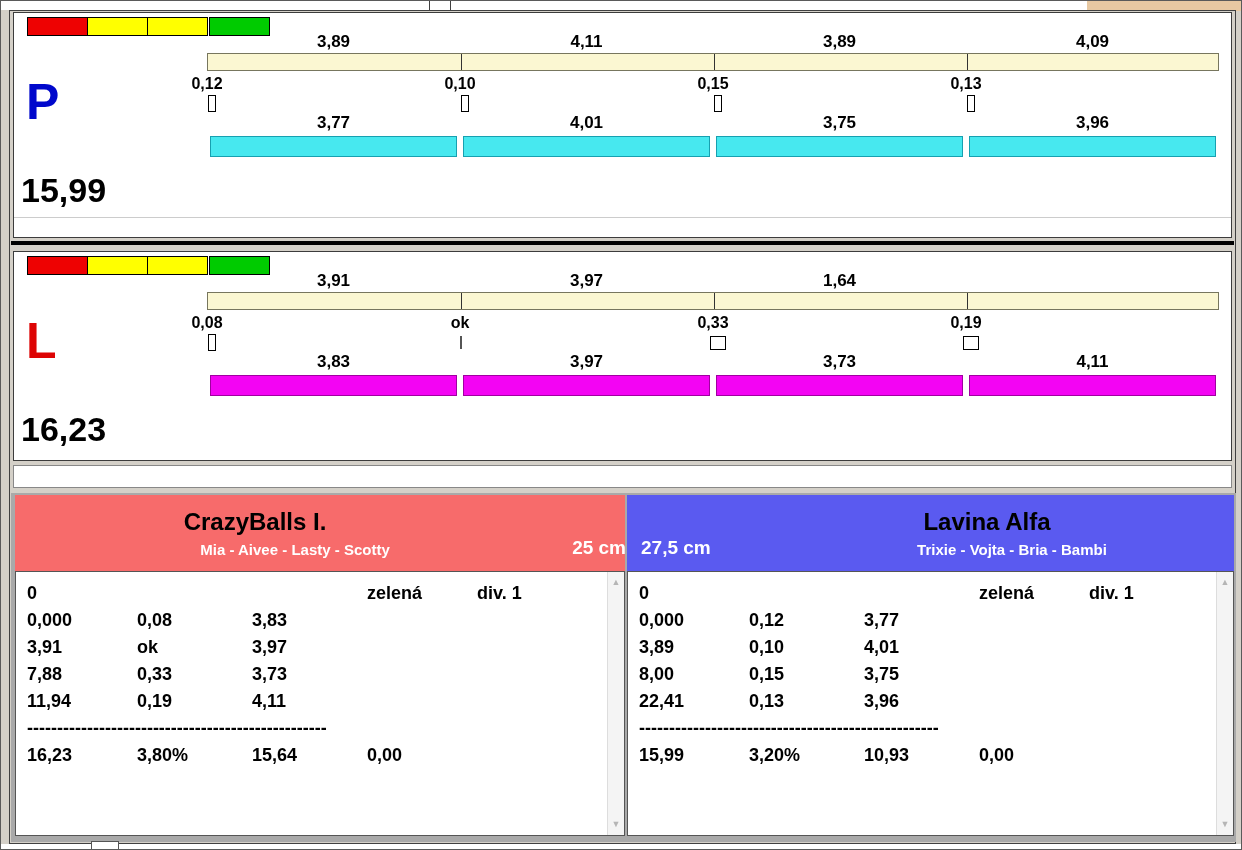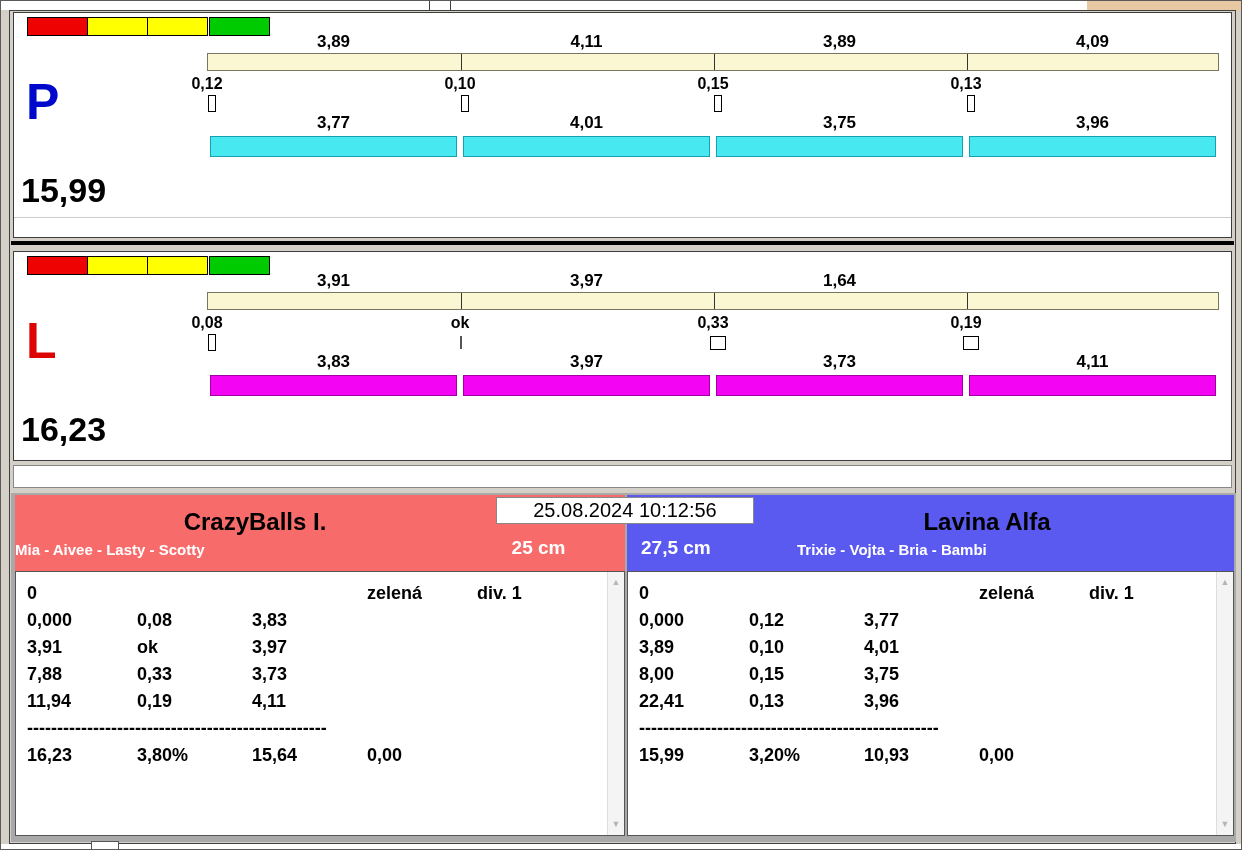--- a/index.html
+++ b/index.html
@@ -43,21 +43,21 @@
 
   .black-divider{position:absolute;left:10px;top:240px;width:1223px;height:4px;background:#000;}
   .empty-strip{position:absolute;left:12px;top:464px;width:1219px;height:23px;background:#ffffff;border:1px solid #888;}
 
   
   .bottom{position:absolute;left:10px;top:492px;width:1225px;height:349px;background:#a9a9a9;}
   .hdr{position:absolute;top:2px;height:76px;}
   .hdr-left{left:4px;width:610px;background:#f76b6b;}
   .hdr-right{left:616px;width:607px;background:#5a5af0;text-decoration:underline;}
   .hdr-title{position:absolute;top:12px;font-size:24px;font-weight:bold;color:#000;text-align:center;line-height:30px;}
-  .hdr-sub{position:absolute;top:46px;font-size:15px;font-weight:bold;color:#fff;}
+  .hdr-sub{position:absolute;top:46px;font-size:15px;font-weight:bold;color:#fff;text-align:center;}
   .hdr-height{position:absolute;top:42px;font-size:19px;font-weight:bold;color:#fff;}
   .timestamp{position:absolute;left:485px;top:4px;width:258px;height:27px;background:#fff;border:1px solid #888;
     font-size:20px;text-align:center;line-height:25px;z-index:4;}
   .results{position:absolute;top:78px;height:265px;background:#fff;border:1px solid #555;
     font-weight:bold;font-size:18px;overflow:hidden;}
   .res-left{left:4px;width:610px;}
   .res-right{left:616px;width:607px;}
   .tbl{padding-top:8px;}
   .trow{display:flex;height:27px;line-height:27px;}
   .tc1{width:121px;padding-left:11px;}
@@ -177,30 +177,29 @@
     <div class="total">16,23</div>
   </section>
 
   <div class="empty-strip"></div>
 
   <div class="bottom">
 
     <div class="hdr hdr-left">
       <div class="hdr-title" style="left:0;width:480px">CrazyBalls I.</div>
       <div class="hdr-sub" style="left:0;width:560px">Mia - Aivee - Lasty - Scotty</div>
-      <div class="hdr-height" style="left:471px;width:105px;text-align:center">25 cm</div>
+      <div class="hdr-height" style="left:506px;width:105px;text-align:right">25 cm</div>
     </div>
 
     <div class="hdr hdr-right">
       <div class="hdr-title" style="left:160px;width:400px">Lavina Alfa</div>
       <div class="hdr-height" style="left:14px;width:110px">27,5 cm</div>
       <div class="hdr-sub" style="left:170px;width:430px">Trixie - Vojta - Bria - Bambi</div>
     </div>
 
-    <div class="timestamp">25.08.2024 10:12:56</div>
 
     <div class="results res-left">
       <div class="tbl">
         <div class="trow">
           <span class="tc1">0</span>
           <span class="tc2"></span>
           <span class="tc3"></span>
           <span class="tc4">zelená</span>
           <span class="tc5">div. 1</span>
         </div>

